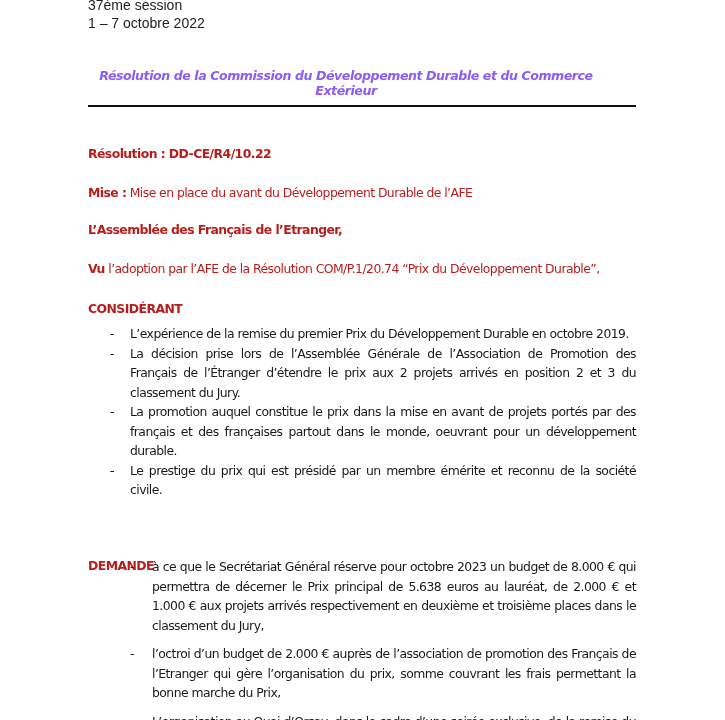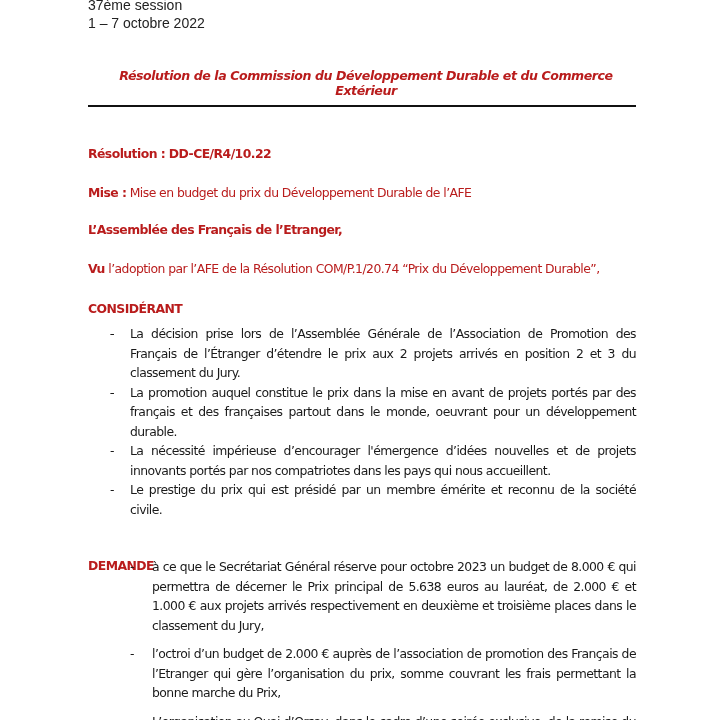--- a/index.html
+++ b/index.html
@@ -5,23 +5,23 @@
   html, body { margin: 0; padding: 0; background: #ffffff; }
   body {
     width: 725px; height: 720px; overflow: hidden; position: relative;
     font-family: "Liberation Sans", sans-serif; color: #1a1a1a;
   }
   .header-line {
     position: absolute; left: 88px; font-size: 14px; line-height: 16px;
     font-family: "Liberation Sans", sans-serif; color: #222;
   }
   .title {
-    position: absolute; left: 92px; width: 548px; top: 68px; text-align: center;
+    position: absolute; left: 72px; width: 548px; top: 68px; text-align: center;
     font-size: 12.6px; font-weight: bold; font-style: italic;
-    font-family: "DejaVu Sans", sans-serif; letter-spacing: -0.45px; color: #b91c1c;
+    font-family: "DejaVu Sans", sans-serif; letter-spacing: -0.45px; color: #8b5cf6;
   }
   .rule {
     position: absolute; left: 88px; top: 105px; width: 548px; height: 2px; background: #111;
   }
   .para {
     position: absolute; left: 88px; font-size: 12.4px; line-height: 16px;
     font-family: "DejaVu Sans", sans-serif; letter-spacing: -0.55px; color: #b91c1c;
     white-space: nowrap;
   }
   .bold { font-weight: bold; }
@@ -45,37 +45,37 @@
 
   <div class="header-line" style="top:-3px;">37ème session</div>
   <div class="header-line" style="top:15px;">1 – 7 octobre 2022</div>
 
   <div class="title">Résolution de la Commission du Développement Durable et du Commerce Extérieur</div>
   <div class="rule"></div>
 
   <div class="para bold" style="top:146px;">Résolution : DD-CE/R4/10.22</div>
 
   <div class="para" style="top:185px;">
-    <span class="bold">Mise :</span><span> Mise en budget du prix du Développement Durable de l’AFE</span>
+    <span class="bold">Mise :</span><span> Mise en place du avant du Développement Durable de l’AFE</span>
   </div>
 
   <div class="para bold" style="top:222px;">L’Assemblée des Français de l’Etranger,</div>
 
   <div class="para" style="top:261px;">
     <span class="bold">Vu</span><span> l’adoption par l’AFE de la Résolution COM/P.1/20.74 “Prix du Développement Durable”,</span>
   </div>
 
   <div class="para bold" style="top:301px;">CONSIDÉRANT</div>
 
   <ul class="list considerant-list">
-    <li><span class="dash">-</span></li>
+    <li><span class="dash">-</span><span>L’expérience de la remise du premier Prix du Développement Durable en octobre 2019.</span></li>
     <li><span class="dash">-</span><span>La décision prise lors de l’Assemblée Générale de l’Association de Promotion des Français de l’Étranger d’étendre le prix aux 2 projets arrivés en position 2 et 3 du classement du Jury.</span></li>
     <li><span class="dash">-</span></li>
     <li><span class="dash">-</span><span>La promotion auquel constitue le prix dans la mise en avant de projets portés par des français et des françaises partout dans le monde, oeuvrant pour un développement durable.</span></li>
-    <li><span class="dash">-</span><span>La nécessité impérieuse d’encourager l'émergence d’idées nouvelles et de projets innovants portés par nos compatriotes dans les pays qui nous accueillent.</span></li>
+    <li><span class="dash">-</span></li>
     <li><span class="dash">-</span><span>Le prestige du prix qui est présidé par un membre émérite et reconnu de la société civile.</span></li>
   </ul>
 
   <div class="para bold" style="top:534px;margin-top:24px;">DEMANDE</div>
 
   <ul class="list demande-list">
     <li><span class="dash">-</span><span>à ce que le Secrétariat Général réserve pour octobre 2023 un budget de 8.000 € qui permettra de décerner le Prix principal de 5.638 euros au lauréat, de 2.000 € et 1.000 € aux projets arrivés respectivement en deuxième et troisième places dans le classement du Jury,</span></li>
     <li><span class="dash">-</span><span>l’octroi d’un budget de 2.000 € auprès de l’association de promotion des Français de l’Etranger qui gère l’organisation du prix, somme couvrant les frais permettant la bonne marche du Prix,</span></li>
     <li><span class="dash">-</span><span>L’organisation au Quai d’Orsay, dans le cadre d’une soirée exclusive, de la remise du Prix</span></li>
   </ul>

